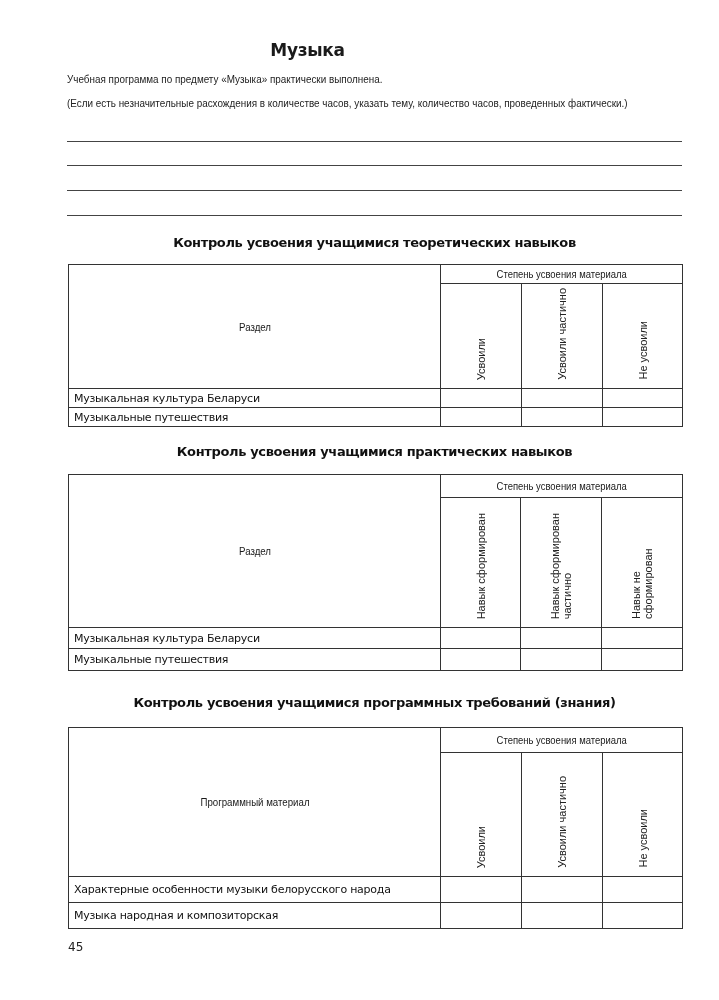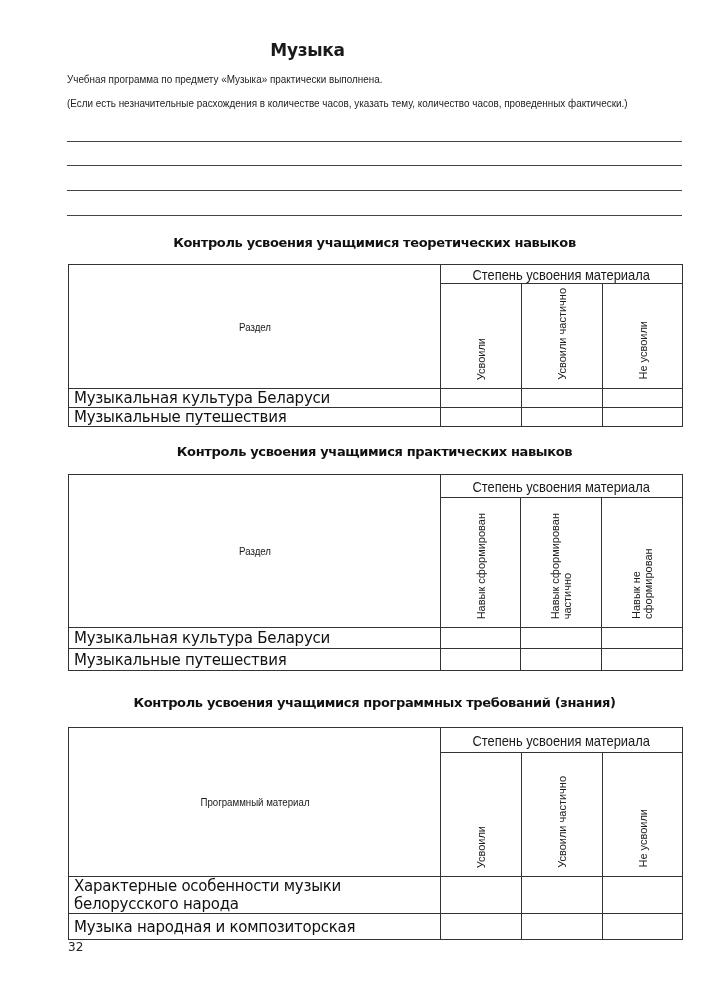--- a/index.html
+++ b/index.html
@@ -5,25 +5,25 @@
   html, body { margin: 0; padding: 0; background: #ffffff; }
   body { width: 719px; height: 1000px; position: relative; overflow: hidden; color: #1a1a1a; font-family: "Liberation Sans", sans-serif; }
   .abs { position: absolute; }
   .title { left: 0; width: 615px; top: 40px; text-align: center; font-family: "DejaVu Sans", sans-serif; font-weight: bold; font-size: 17px; letter-spacing: -0.3px; }
   .para { left: 67px; font-family: "Liberation Sans", sans-serif; font-size: 11.5px; transform: scaleX(0.86); transform-origin: left top; white-space: nowrap; color: #222; }
   .line { left: 67px; width: 615px; height: 0; border-top: 1.5px solid #444; }
   .h2 { left: 0; width: 749px; text-align: center; font-family: "DejaVu Sans", sans-serif; font-weight: bold; font-size: 13px; letter-spacing: -0.35px; color: #111; }
   table.grid { position: absolute; left: 68px; width: 614px; border-collapse: collapse; table-layout: fixed; }
   table.grid td { border: 1.2px solid #333; padding: 0; }
   .hdr-main { text-align: center; vertical-align: middle; font-size: 11px; transform: scaleX(0.88); }
-  .hdr-sub { text-align: center; font-size: 15px; height: 18px; }
+  .hdr-sub { text-align: center; font-size: 11px; height: 18px; }
   .hdr-sub span { display: inline-block; transform: scaleX(0.86); }
   .vcell { position: relative; vertical-align: bottom; }
   .vtext { position: absolute; left: 50%; bottom: 8px; transform: translateX(-50%) rotate(180deg); writing-mode: vertical-rl; font-size: 11px; line-height: 12px; white-space: pre-line; text-align: left; color: #222; }
-  .rowlabel { font-family: "DejaVu Sans", sans-serif; font-size: 15px; padding-left: 5px !important; letter-spacing: -0.25px; color: #111; }
+  .rowlabel { font-family: "DejaVu Sans", sans-serif; font-size: 11px; padding-left: 5px !important; letter-spacing: -0.25px; color: #111; }
   .pagenum { left: 68px; top: 940px; font-family: "DejaVu Sans", sans-serif; font-size: 12px; color: #222; }
 </style>
 </head>
 <body>
 
 <div class="abs title">Музыка</div>
 <div class="abs para" style="top:73px;">Учебная программа по предмету «Музыка» практически выполнена.</div>
 <div class="abs para" style="top:97px;">(Если есть незначительные расхождения в количестве часов, указать тему, количество часов, проведенных фактически.)</div>
 
 <div class="abs line" style="top:141px;"></div>
@@ -142,13 +142,13 @@
   </tr>
   <tr style="height:26px;margin-top:26px;">
     <td class="rowlabel">Музыка народная и композиторская</td>
     <td></td>
         <td></td>
         <td></td>
   </tr>
 </tbody>
   </table>
 
-<div class="abs pagenum">32</div>
+<div class="abs pagenum">45</div>
 
 </body></html>

